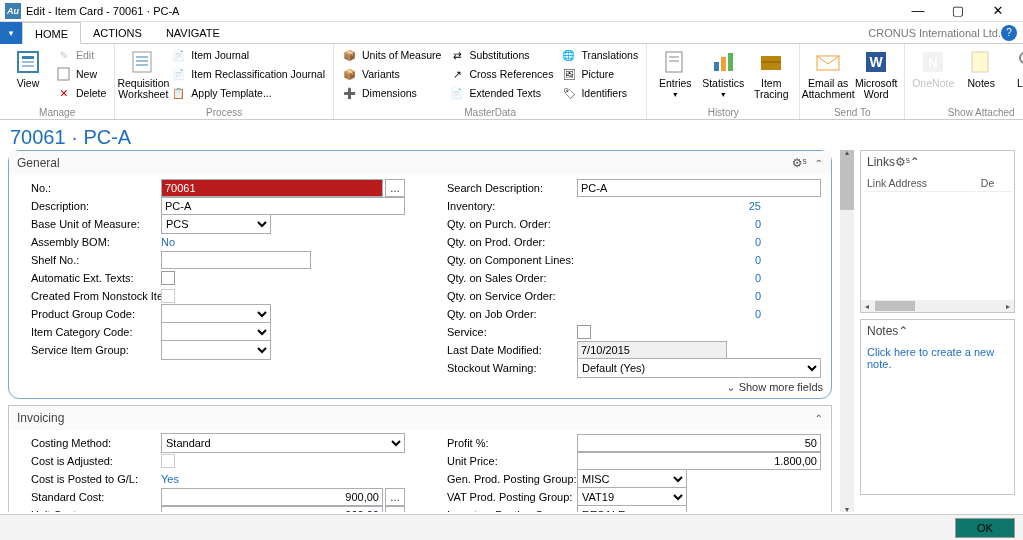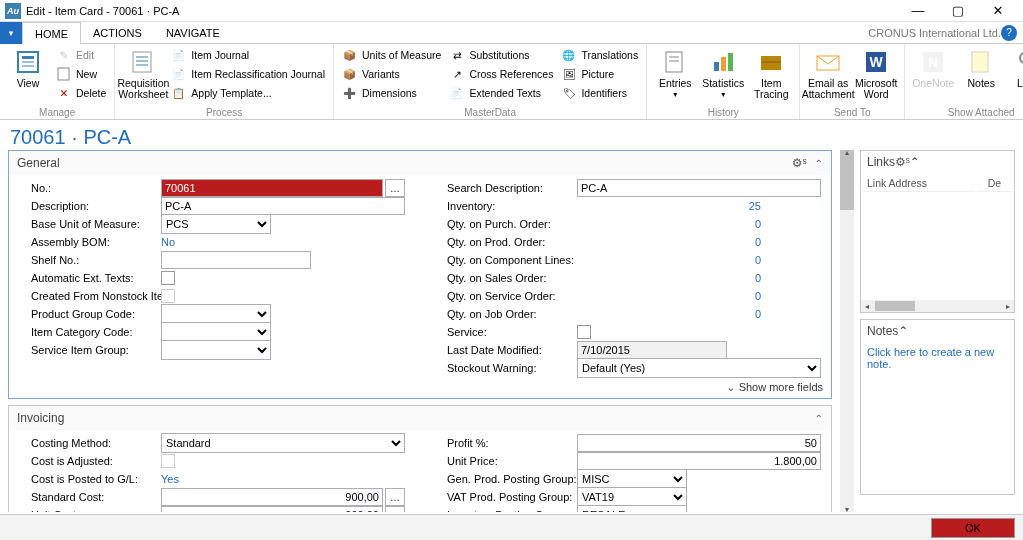--- a/index.html
+++ b/index.html
@@ -34,21 +34,21 @@
   .recordtitle { color: #1e6dc1; font-size: 20px; padding: 6px 10px 8px 10px; }
   
   .mainarea { display: flex; position: absolute; top: 150px; bottom: 28px; left: 0; right: 0; padding: 0 8px;}
   .contentcol { flex: 1; margin-right: 8px; position:relative; overflow:hidden;}
   .scrollgutter { width: 14px; background: #f0f0f0; margin-right: 6px; position: relative;}
   .scrollgutter::before{content:"";position:absolute;top:0;left:0;right:0;height:60px;background:#c0c0c0;}
   .scrollgutter .sarrow{position:absolute;left:0;right:0;font-size:8px;text-align:center;color:#555;}
   .sidecol { width: 155px; }
   
   .fasttab { border: 1px solid #c6c6c6; margin-bottom: 6px; background: #fff; }
-  .fasttab.first{border-color:#7ba7d7;}
+  .fasttab.first{border-color:#7ba7d7;border-radius:11px;}
   .fasttabheader { display: flex; align-items: center; height: 24px; padding: 0 8px; background: #fafafa; color: #444; font-size: 12px; }
   .fasttabheader .spacer { flex: 1; }
   .fasttabheader .chev { font-size: 10px; color: #555; cursor: pointer; margin-left:8px;}
   .gearicon{font-size:12px;color:#555;cursor:pointer;}
   .fasttabbody { padding: 4px 10px 2px 10px; display: flex; }
   .col { flex: 1; }
   .col + .col { margin-left: 30px; }
   .field { display: flex; align-items: center; height: 18px; margin-bottom: 0px; margin-left: 12px; }
   .field label { width: 130px; font-size: 11px; color: #000; white-space: nowrap; }
   .field .val { flex: 1; display: flex; align-items: center;}
@@ -68,21 +68,21 @@
   .factbox { border: 1px solid #c6c6c6; margin-bottom: 6px; }
   .factboxheader { display: flex; align-items: center; height: 22px; padding: 0 6px; color: #444; font-size: 12px; }
   .facttable th { text-align: left; font-weight: normal; font-size: 10.5px; padding: 2px 4px; border-bottom: 1px solid #eee; color:#555;}
   .factscroll { height: 118px; position:relative;}
   .factscroll .hscroll{position:absolute;bottom:0;left:0;right:0;height:12px;display:flex;align-items:center;background:#f0f0f0;}
   .factscroll .hscroll .thumb{width:40px;height:10px;background:#c0c0c0;margin-left:2px;}
   .factscroll .hscroll .arrow{width:12px;text-align:center;font-size:8px;color:#555;}
   .factbody{padding:4px 6px;font-size:11px;}
   
   .bottombar { position: absolute; bottom: 0; left: 0; right: 0; height: 26px; border-top: 1px solid #ccc; display: flex; align-items: center; justify-content: flex-end; padding: 0 8px; background: #f3f3f3; }
-  .okbtn { width: 84px; height: 20px; border: 1px solid #999; background: #b91c1c; font-size: 11px; cursor: pointer; }
+  .okbtn { width: 60px; height: 20px; border: 1px solid #999; background: #0f766e; font-size: 11px; cursor: pointer; }
   
   svg{display:block;}
 </style>
 </head>
 <body>
 
 <div class="titlebar">
   <div class="icon">Au</div>
   <div class="title">Edit - Item Card - 70061 · PC-A</div>
   <div class="winbtn">—</div>
@@ -537,21 +537,21 @@
       <div class="factboxheader">
         <span>Links</span>
         <span class="spacer"></span>
         <span class="gearicon">⚙ˢ</span>
         <span class="chev">⌃</span>
       </div>
       <table class="facttable" style="width:100%;">
         <tbody>
             <tr>
               <th>Link Address</th>
-              <th style="text-align:center;">De</th>
+              <th style="text-align:left;">De</th>
             </tr>
       </tbody>
         </table>
       <div class="factscroll">
         <div class="hscroll">
             <div class="arrow">◂</div>
             <div class="thumb"></div>
             <div style="flex:1;"></div>
             <div class="arrow">▸</div>
           </div>

